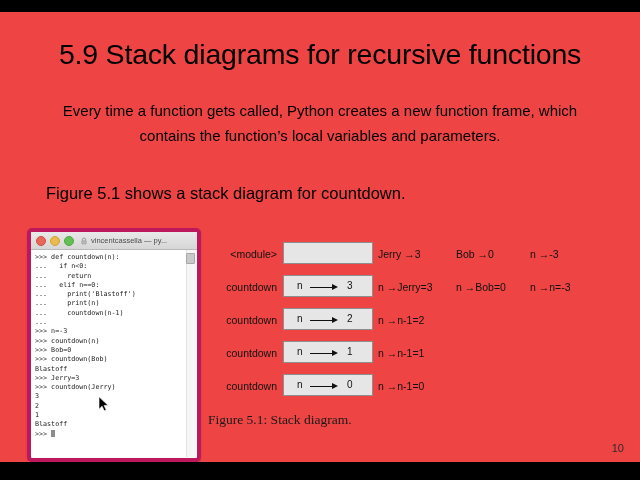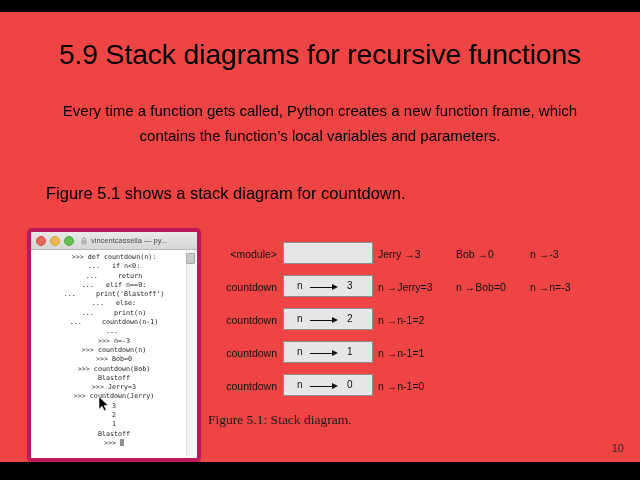--- a/index.html
+++ b/index.html
@@ -124,21 +124,20 @@
     padding: 3px 4px 0 4px;
     box-sizing: border-box;
     overflow: hidden;
   }
   .term-line {
     font-family: "DejaVu Sans Mono", monospace;
     font-size: 6.7px;
     line-height: 9.3px;
     color: #1a1a1a;
     white-space: pre;
-    text-align: center;
   }
   #terminal-scrollbar {
     position: absolute;
     right: 1px;
     top: 18px;
     width: 9px;
     height: 207px;
     background: #f6f6f6;
     border-left: 1px solid #e2e2e2;
   }
@@ -307,21 +306,20 @@
         <span id="terminal-title-text">vincentcassella — py...</span>
       </div>
 
       <div id="terminal-body">
         <div id="terminal-lines">
             <div class="term-line">&gt;&gt;&gt; def countdown(n):</div>
             <div class="term-line">...   if n&lt;0:</div>
             <div class="term-line">...     return</div>
             <div class="term-line">...   elif n==0:</div>
             <div class="term-line">...     print('Blastoff')</div>
-            <div class="term-line">...   else:</div>
             <div class="term-line">...     print(n)</div>
             <div class="term-line">...     countdown(n-1)</div>
             <div class="term-line">... </div>
             <div class="term-line">&gt;&gt;&gt; n=-3</div>
             <div class="term-line">&gt;&gt;&gt; countdown(n)</div>
             <div class="term-line">&gt;&gt;&gt; Bob=0</div>
             <div class="term-line">&gt;&gt;&gt; countdown(Bob)</div>
             <div class="term-line">Blastoff</div>
             <div class="term-line">&gt;&gt;&gt; Jerry=3</div>
             <div class="term-line">&gt;&gt;&gt; countdown(Jerry)</div>

